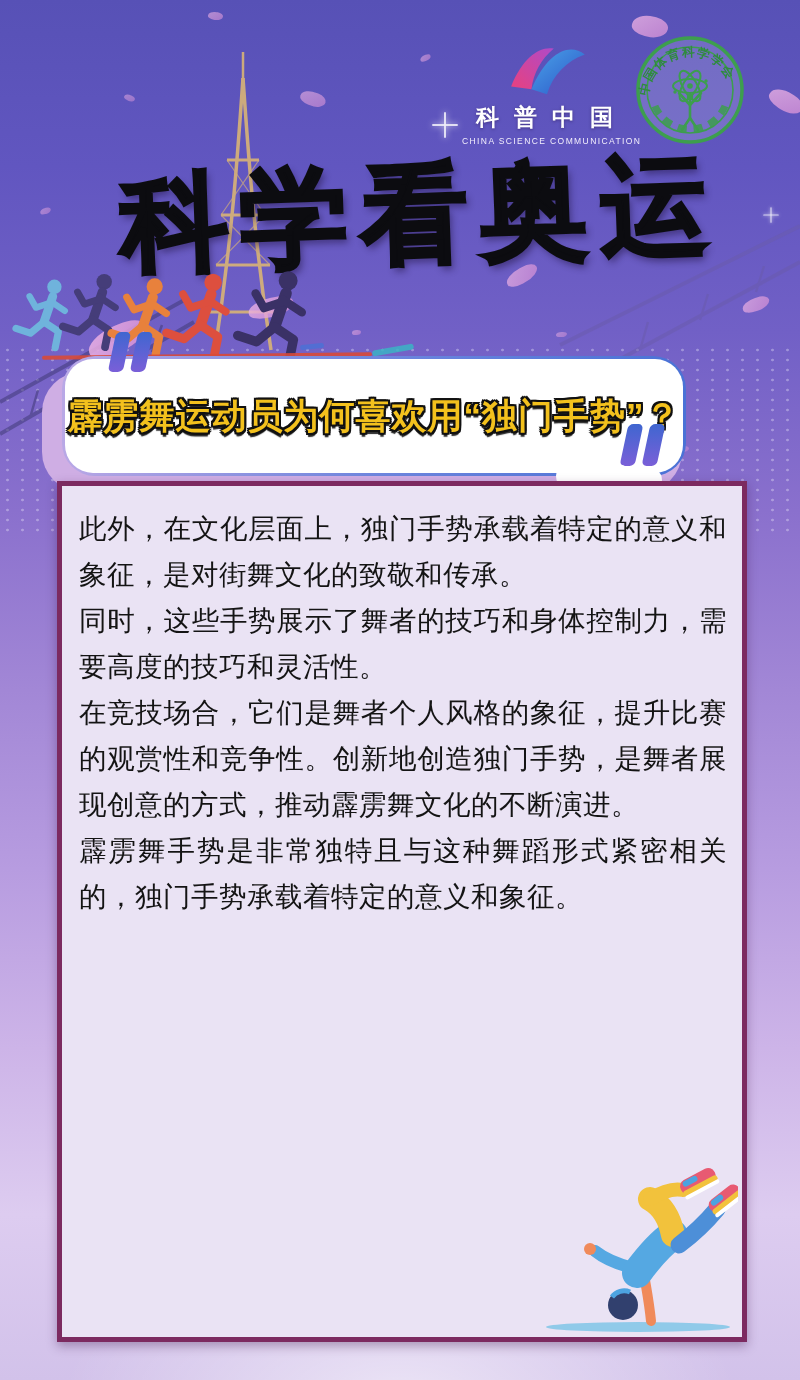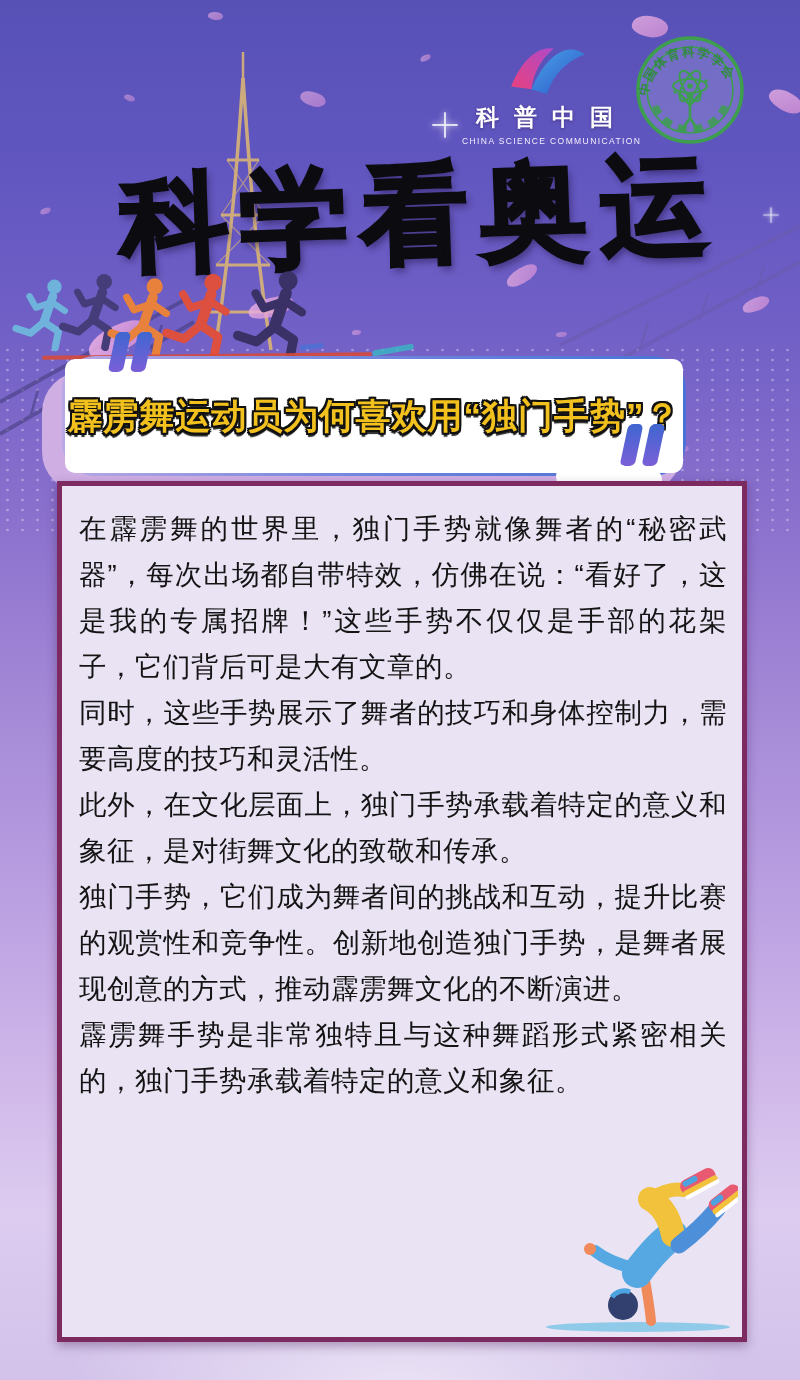--- a/index.html
+++ b/index.html
@@ -64,21 +64,21 @@
   .runners { position:absolute; left:4px; top:264px; }
   .streak { position:absolute; border-radius:3px; }
   .streak.red  { left:42px; top:354px; width:330px; height:4px; background:#d84a38; transform:rotate(-.6deg); opacity:.9; }
   .streak.teal { left:372px; top:347px; width:42px; height:6px; background:#3bb3c4; transform:rotate(-10deg); opacity:.85; }
   .streak.blue { left:300px; top:344px; width:24px; height:5px; background:#4a72d6; transform:rotate(-6deg); opacity:.8; }
 
   
   .bubble-back { position:absolute; left:42px; top:372px; width:640px; height:120px; border-radius:40px; background:#cfaee4; }
   .bubble { position:absolute; left:62px; top:356px; width:624px; height:120px; border-radius:33px; padding:3px;
             background:linear-gradient(90deg,#b9a8e6,#6e86de,#4a72d6); }
-  .bubble-in { width:100%; height:100%; background:#fff; border-radius:10px; display:flex; align-items:center; justify-content:center; }
+  .bubble-in { width:100%; height:100%; background:#fff; border-radius:28px; display:flex; align-items:center; justify-content:center; }
   .question {
     font-size:35px; font-weight:900; letter-spacing:1px; color:var(--question-fill,#f3c11d); white-space:nowrap;
     text-shadow:2px 0 0 #111,-2px 0 0 #111,0 2px 0 #111,0 -2px 0 #111,2px 2px 0 #111,-2px 2px 0 #111,2px -2px 0 #111,-2px -2px 0 #111,0 4px 1px rgba(0,0,0,.85);
   }
   .quote { position:absolute; display:flex; gap:7px; }
   .quote i { display:block; width:15px; height:40px; border-radius:5px; transform:skewX(-12deg);
              background:linear-gradient(180deg,#3f66d0,#7a5fd8); }
   .quote.open  { left:112px; top:332px; }
   .quote.close { left:624px; top:424px; }
   .quote.close i { height:42px; }
@@ -271,21 +271,20 @@
         <rect x="150" y="27" width="16" height="6" rx="3" fill="#4da3e0"></rect>
       </g>
       <g transform="rotate(-38 192 52)">
         <rect x="174" y="44" width="36" height="14" rx="7" fill="#e85a72"></rect>
         <rect x="174" y="53" width="36" height="6" rx="3" fill="#f2c23c"></rect>
         <rect x="174" y="58" width="36" height="4" rx="2" fill="#fff"></rect>
         <rect x="178" y="45" width="14" height="6" rx="3" fill="#4da3e0"></rect>
       </g>
     </svg>
     <div class="card-body">
-      <p>在霹雳舞的世界里，独门手势就像舞者的“秘密武器”，每次出场都自带特效，仿佛在说：“看好了，这是我的专属招牌！”这些手势不仅仅是手部的花架子，它们背后可是大有文章的。</p>
+      <p>此外，在文化层面上，独门手势承载着特定的意义和象征，是对街舞文化的致敬和传承。</p>
       <p>同时，这些手势展示了舞者的技巧和身体控制力，需要高度的技巧和灵活性。</p>
-      <p>此外，在文化层面上，独门手势承载着特定的意义和象征，是对街舞文化的致敬和传承。</p>
-      <p>独门手势，它们成为舞者间的挑战和互动，提升比赛的观赏性和竞争性。创新地创造独门手势，是舞者展现创意的方式，推动霹雳舞文化的不断演进。</p>
+      <p>在竞技场合，它们是舞者个人风格的象征，提升比赛的观赏性和竞争性。创新地创造独门手势，是舞者展现创意的方式，推动霹雳舞文化的不断演进。</p>
       <p>霹雳舞手势是非常独特且与这种舞蹈形式紧密相关的，独门手势承载着特定的意义和象征。</p>
     </div>
   </div>
 
 </div>
 
 </body></html>

